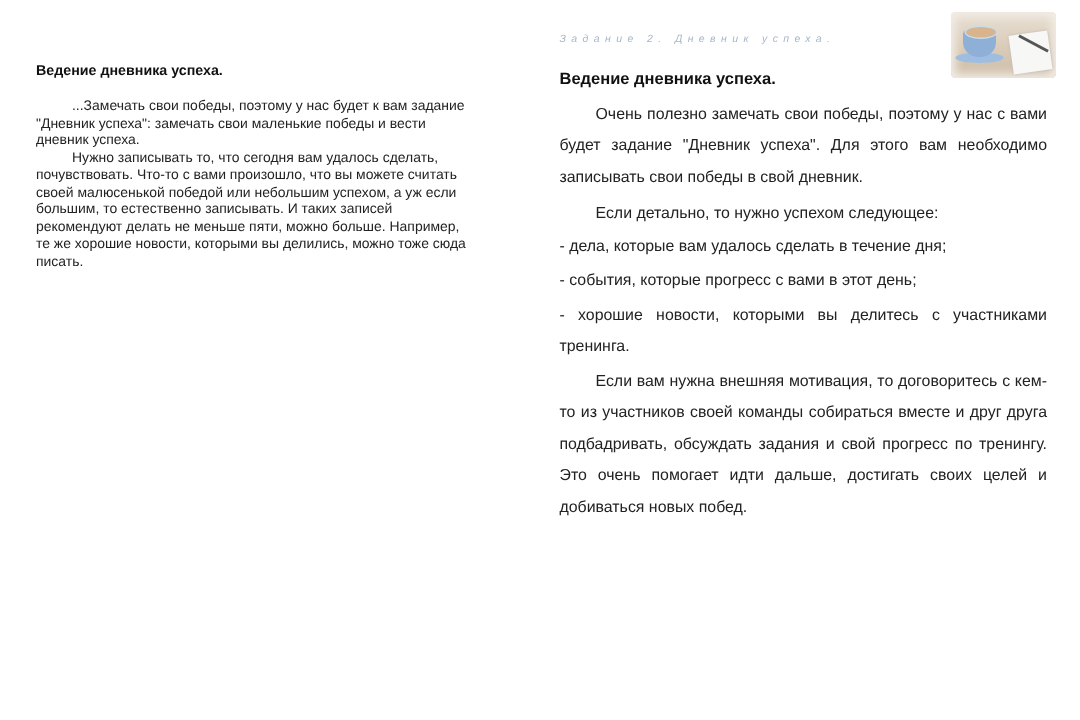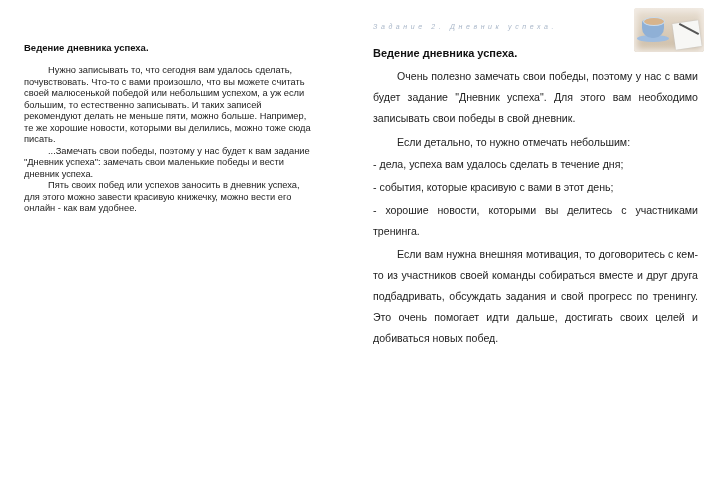--- a/index.html
+++ b/index.html
@@ -73,40 +73,39 @@
     display: inline-block; width: 1px; height: 12px; background: #555;
     vertical-align: -2px; margin-left: 1px;
   }
 </style>
 </head>
 <body>
 
 <div class="page" id="left-page">
   <div class="lp-title">Ведение дневника успеха.</div>
   <div class="lp-body">
+    <p>...Замечать свои победы, поэтому у нас будет к вам задание "Дневник успеха": замечать свои маленькие победы и вести дневник успеха.</p>
     <p>Нужно записывать то, что сегодня вам удалось сделать, почувствовать. Что-то с вами произошло, что вы можете считать своей малюсенькой победой или небольшим успехом, а уж если большим, то естественно записывать. И таких записей рекомендуют делать не меньше пяти, можно больше. Например, те же хорошие новости, которыми вы делились, можно тоже сюда писать.</p>
-    <p>...Замечать свои победы, поэтому у нас будет к вам задание "Дневник успеха": замечать свои маленькие победы и вести дневник успеха.</p>
-    <p>Пять своих побед или успехов заносить в дневник успеха, для этого можно завести красивую книжечку, можно вести его онлайн - как вам удобнее.</p>
   </div>
 </div>
 
 <div class="page" id="right-page"></div>
 
 <div class="rp-header">Задание 2. Дневник успеха.</div>
 
 <div class="rp-image" title="coffee-cup-and-notebook">
   <div class="saucer"></div>
   <div class="cup"></div>
   <div class="cup-top"></div>
   <div class="notebook"></div>
   <div class="pen"></div>
 </div>
 
 <div class="rp-title">Ведение дневника успеха.</div>
 
 <div class="rp-body">
   <p class="indent">Очень полезно замечать свои победы, поэтому у нас с вами будет задание "Дневник успеха". Для этого вам необходимо записывать свои победы в свой дневник.</p>
-  <p class="indent" style="margin-bottom:1px;">Если детально, то нужно отмечать небольшим:</p>
-  <p class="list">- дела, успеха вам удалось сделать в течение дня;</p>
-  <p class="list">- события, которые красивую с вами в этот день;</p>
+  <p class="indent" style="margin-bottom:1px;">Если детально, то нужно успехом следующее:</p>
+  <p class="list">- дела, которые вам удалось сделать в течение дня;</p>
+  <p class="list">- события, которые прогресс с вами в этот день;</p>
   <p class="list">- хорошие новости, которыми вы делитесь с участниками тренинга.</p>
   <p class="indent">Если вам нужна внешняя мотивация, то договоритесь с кем-то из участников своей команды собираться вместе и друг друга подбадривать, обсуждать задания и свой прогресс по тренингу. Это очень помогает идти дальше, достигать своих целей и добиваться новых побед.</p>
 </div>
 
 </body></html>

